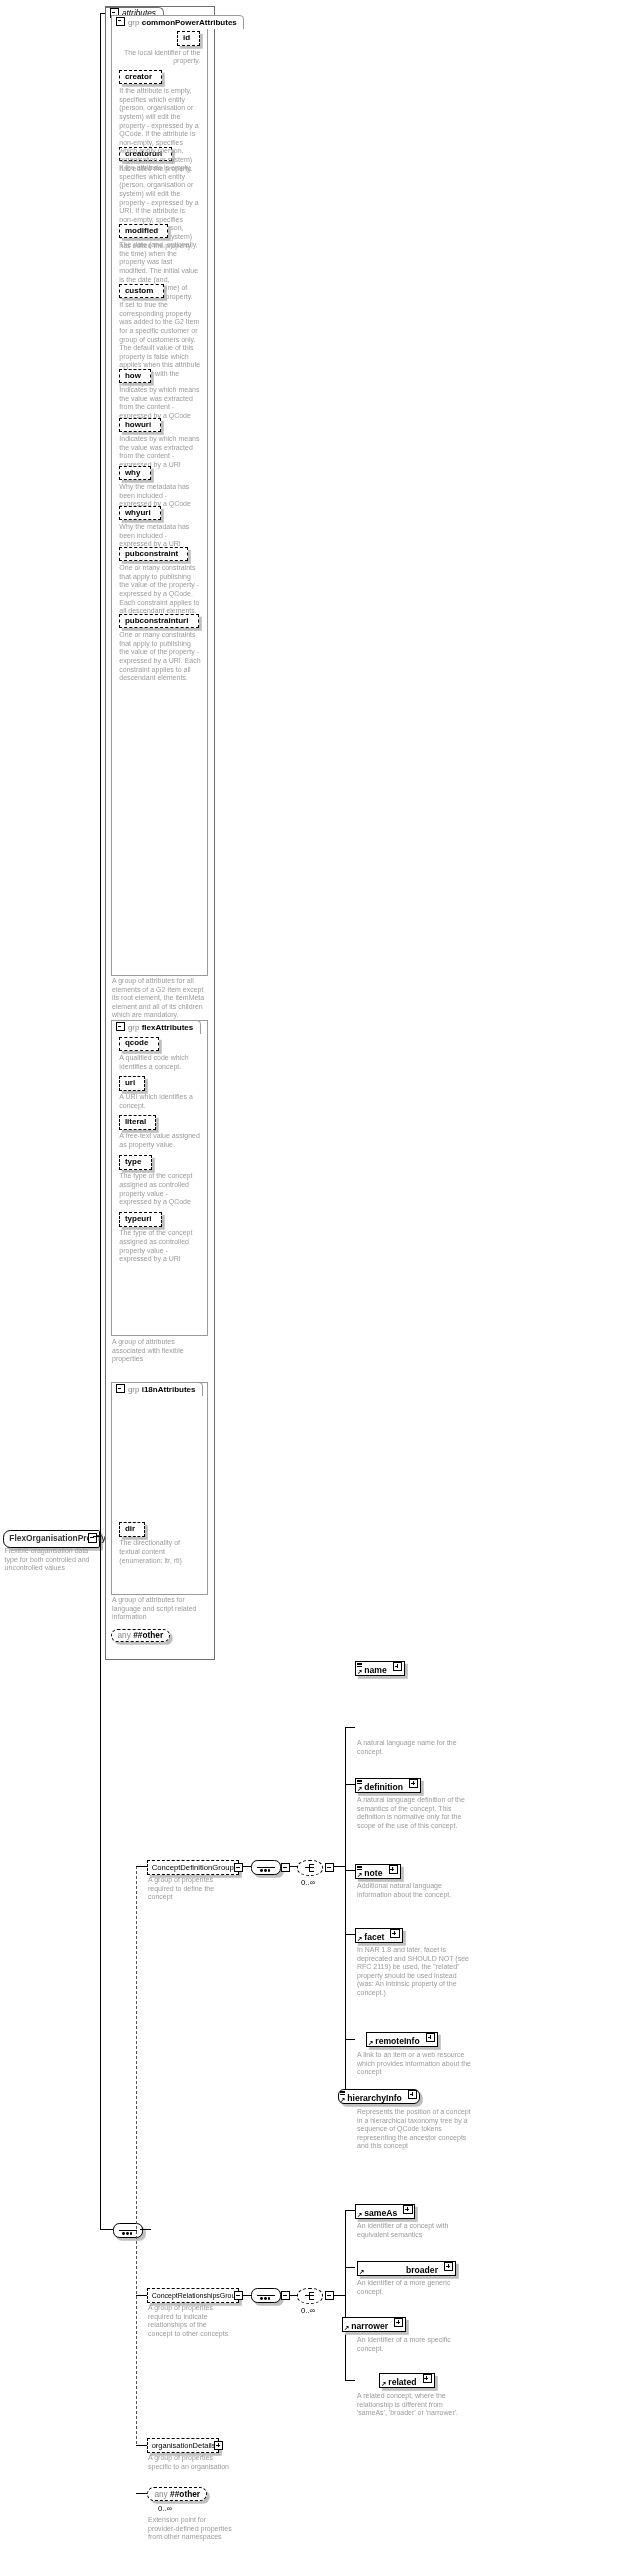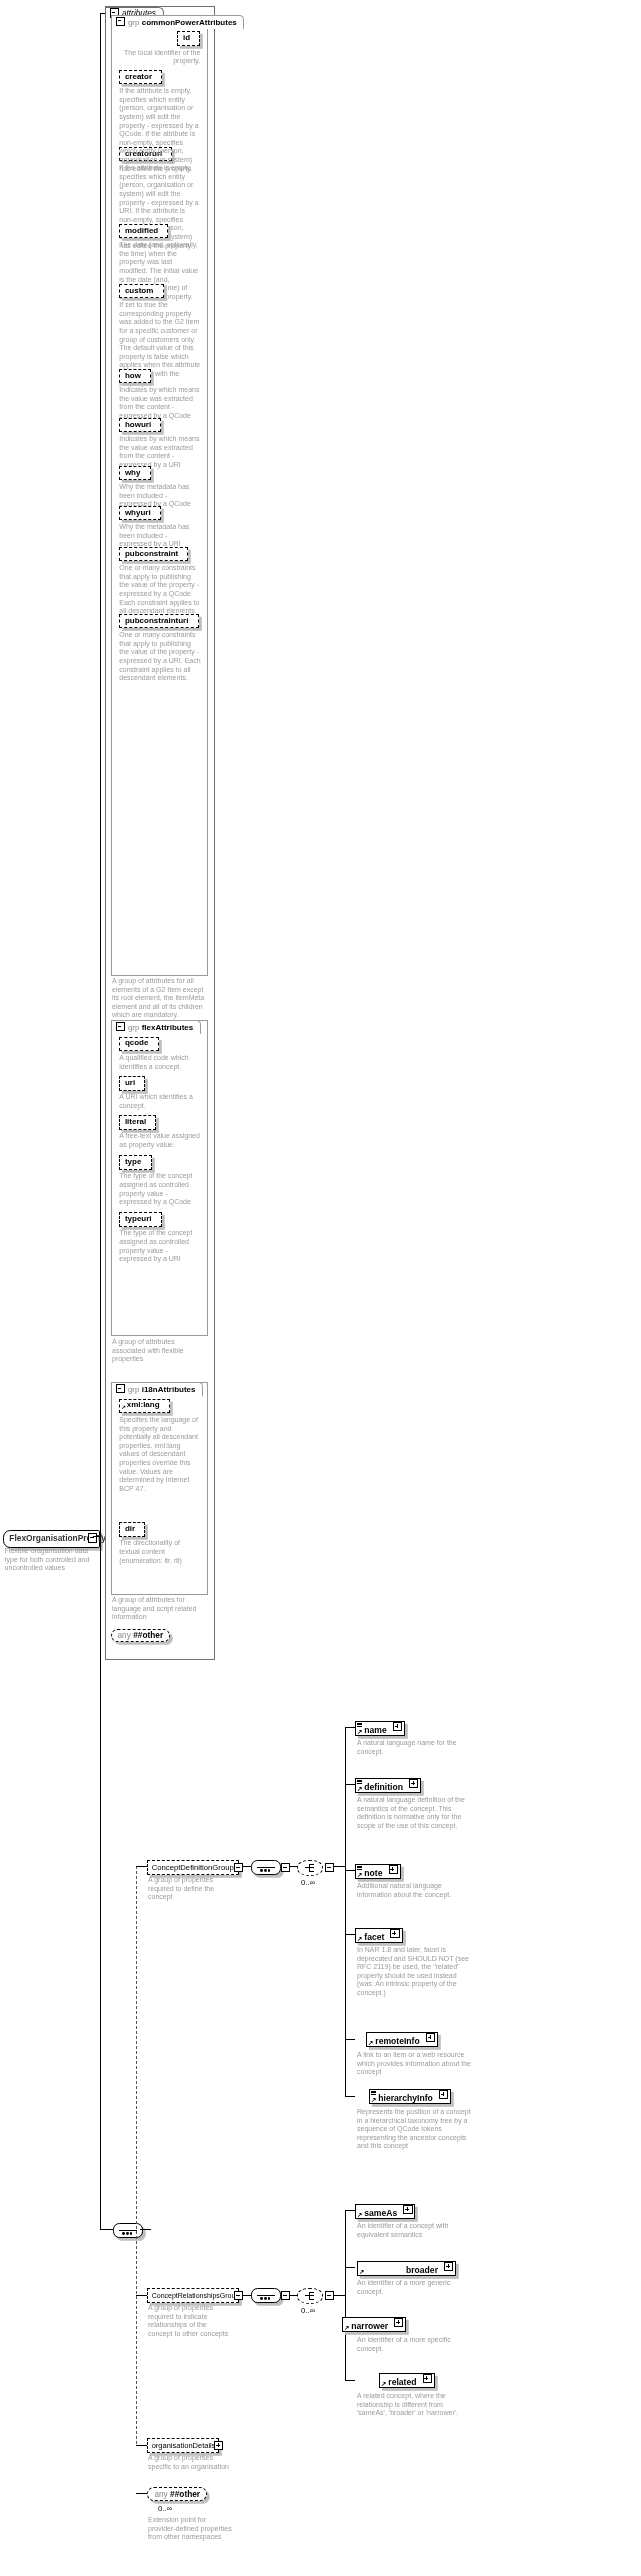--- a/index.html
+++ b/index.html
@@ -320,25 +320,20 @@
     </div>
   </div>
   <div class="doc" style="position:absolute;left:112px;top:1338px;width:95px;">A group of attributes associated with flexible properties</div>
 
   <div class="grp" style="left:111px;top:1382px;width:95px;height:211px;">
     <div class="grphdr">
       <span class="minus"></span><span class="kw">grp</span>
       <span class="nm">i18nAttributes</span>
     </div>
 
-    <div class="attrwrap" style="left:7.3px;top:15.6px;width:83px;">
-      <span class="box dashed attr" style="padding-left:6.4px;">
-        <span class="mark-arrow" style="position:absolute;left:0.9px;bottom:0px;font-size:5.5px;">↗</span><span>xml:lang</span></span>
-      <div class="doc">Specifies the language of this property and potentially all descendant properties. xml:lang values of descendant properties override this value. Values are determined by Internet BCP 47.</div>
-    </div>
     <div class="attrwrap" style="left:7.3px;top:139px;width:83px;">
       <span class="box dashed attr"><span>dir</span></span>
       <div class="doc">The directionality of textual content (enumeration: ltr, rtl)</div>
     </div>
   </div>
   <div class="doc" style="position:absolute;left:112px;top:1596px;width:95px;">A group of attributes for language and script related information</div>
 
   <div class="anyshape" style="left:111px;top:1629px;height:11px;line-height:11px;padding:0 5.5px;">
     <span class="anykw">any</span>
     <span class="hash">##other</span>
@@ -377,21 +372,21 @@
       <i style="left:4.6px;top:8.3px;width:4.6px;height:0.9px;"></i>
     </span>
   </div>
   <div class="card" style="left:301px;top:1878px;">0..∞</div>
   <span class="minus" style="position:absolute;left:325px;top:1863px;"></span>
 
   <div class="ln lnh" style="left:334px;top:1866px;width:11px;"></div>
   <div class="ln lnv" style="left:345px;top:1727px;height:369px;"></div>
 
   <div class="ln lnh" style="left:345px;top:1727px;width:10px;"></div>
-  <div class="elem" style="left:355px;top:1721px;">
+  <div class="elem" style="left:355px;top:1661px;">
     <span class="mark-lines">
         <i></i>
         <i></i>
         <i></i>
       </span>
     <span class="mark-arrow">↗</span>
     <span>name</span>
     <span class="plus"></span>
   </div>
   <div class="doc" style="position:absolute;left:357px;top:1739px;width:117px;">A natural language name for the concept.</div>
@@ -432,21 +427,21 @@
 
   <div class="ln lnh" style="left:345px;top:2039px;width:10px;"></div>
   <div class="elem" style="left:352px;top:2032px;margin-left:14px;">
     <span class="mark-arrow">↗</span>
     <span>remoteInfo</span>
     <span class="plus"></span>
   </div>
   <div class="doc" style="position:absolute;left:357px;top:2051px;width:117px;">A link to an item or a web resource which provides information about the concept</div>
 
   <div class="ln lnh" style="left:345px;top:2096px;width:10px;"></div>
-  <div class="elem" style="left:369px;top:2089px;">
+  <div class="elem" style="left:338px;top:2089px;border-radius:6px;">
     <span class="mark-lines">
         <i></i>
         <i></i>
         <i></i>
       </span>
     <span class="mark-arrow">↗</span>
     <span>hierarchyInfo</span>
     <span class="plus"></span>
   </div>
   <div class="doc" style="position:absolute;left:357px;top:2108px;width:117px;">Represents the position of a concept in a hierarchical taxonomy tree by a sequence of QCode tokens representing the ancestor concepts and this concept</div>

